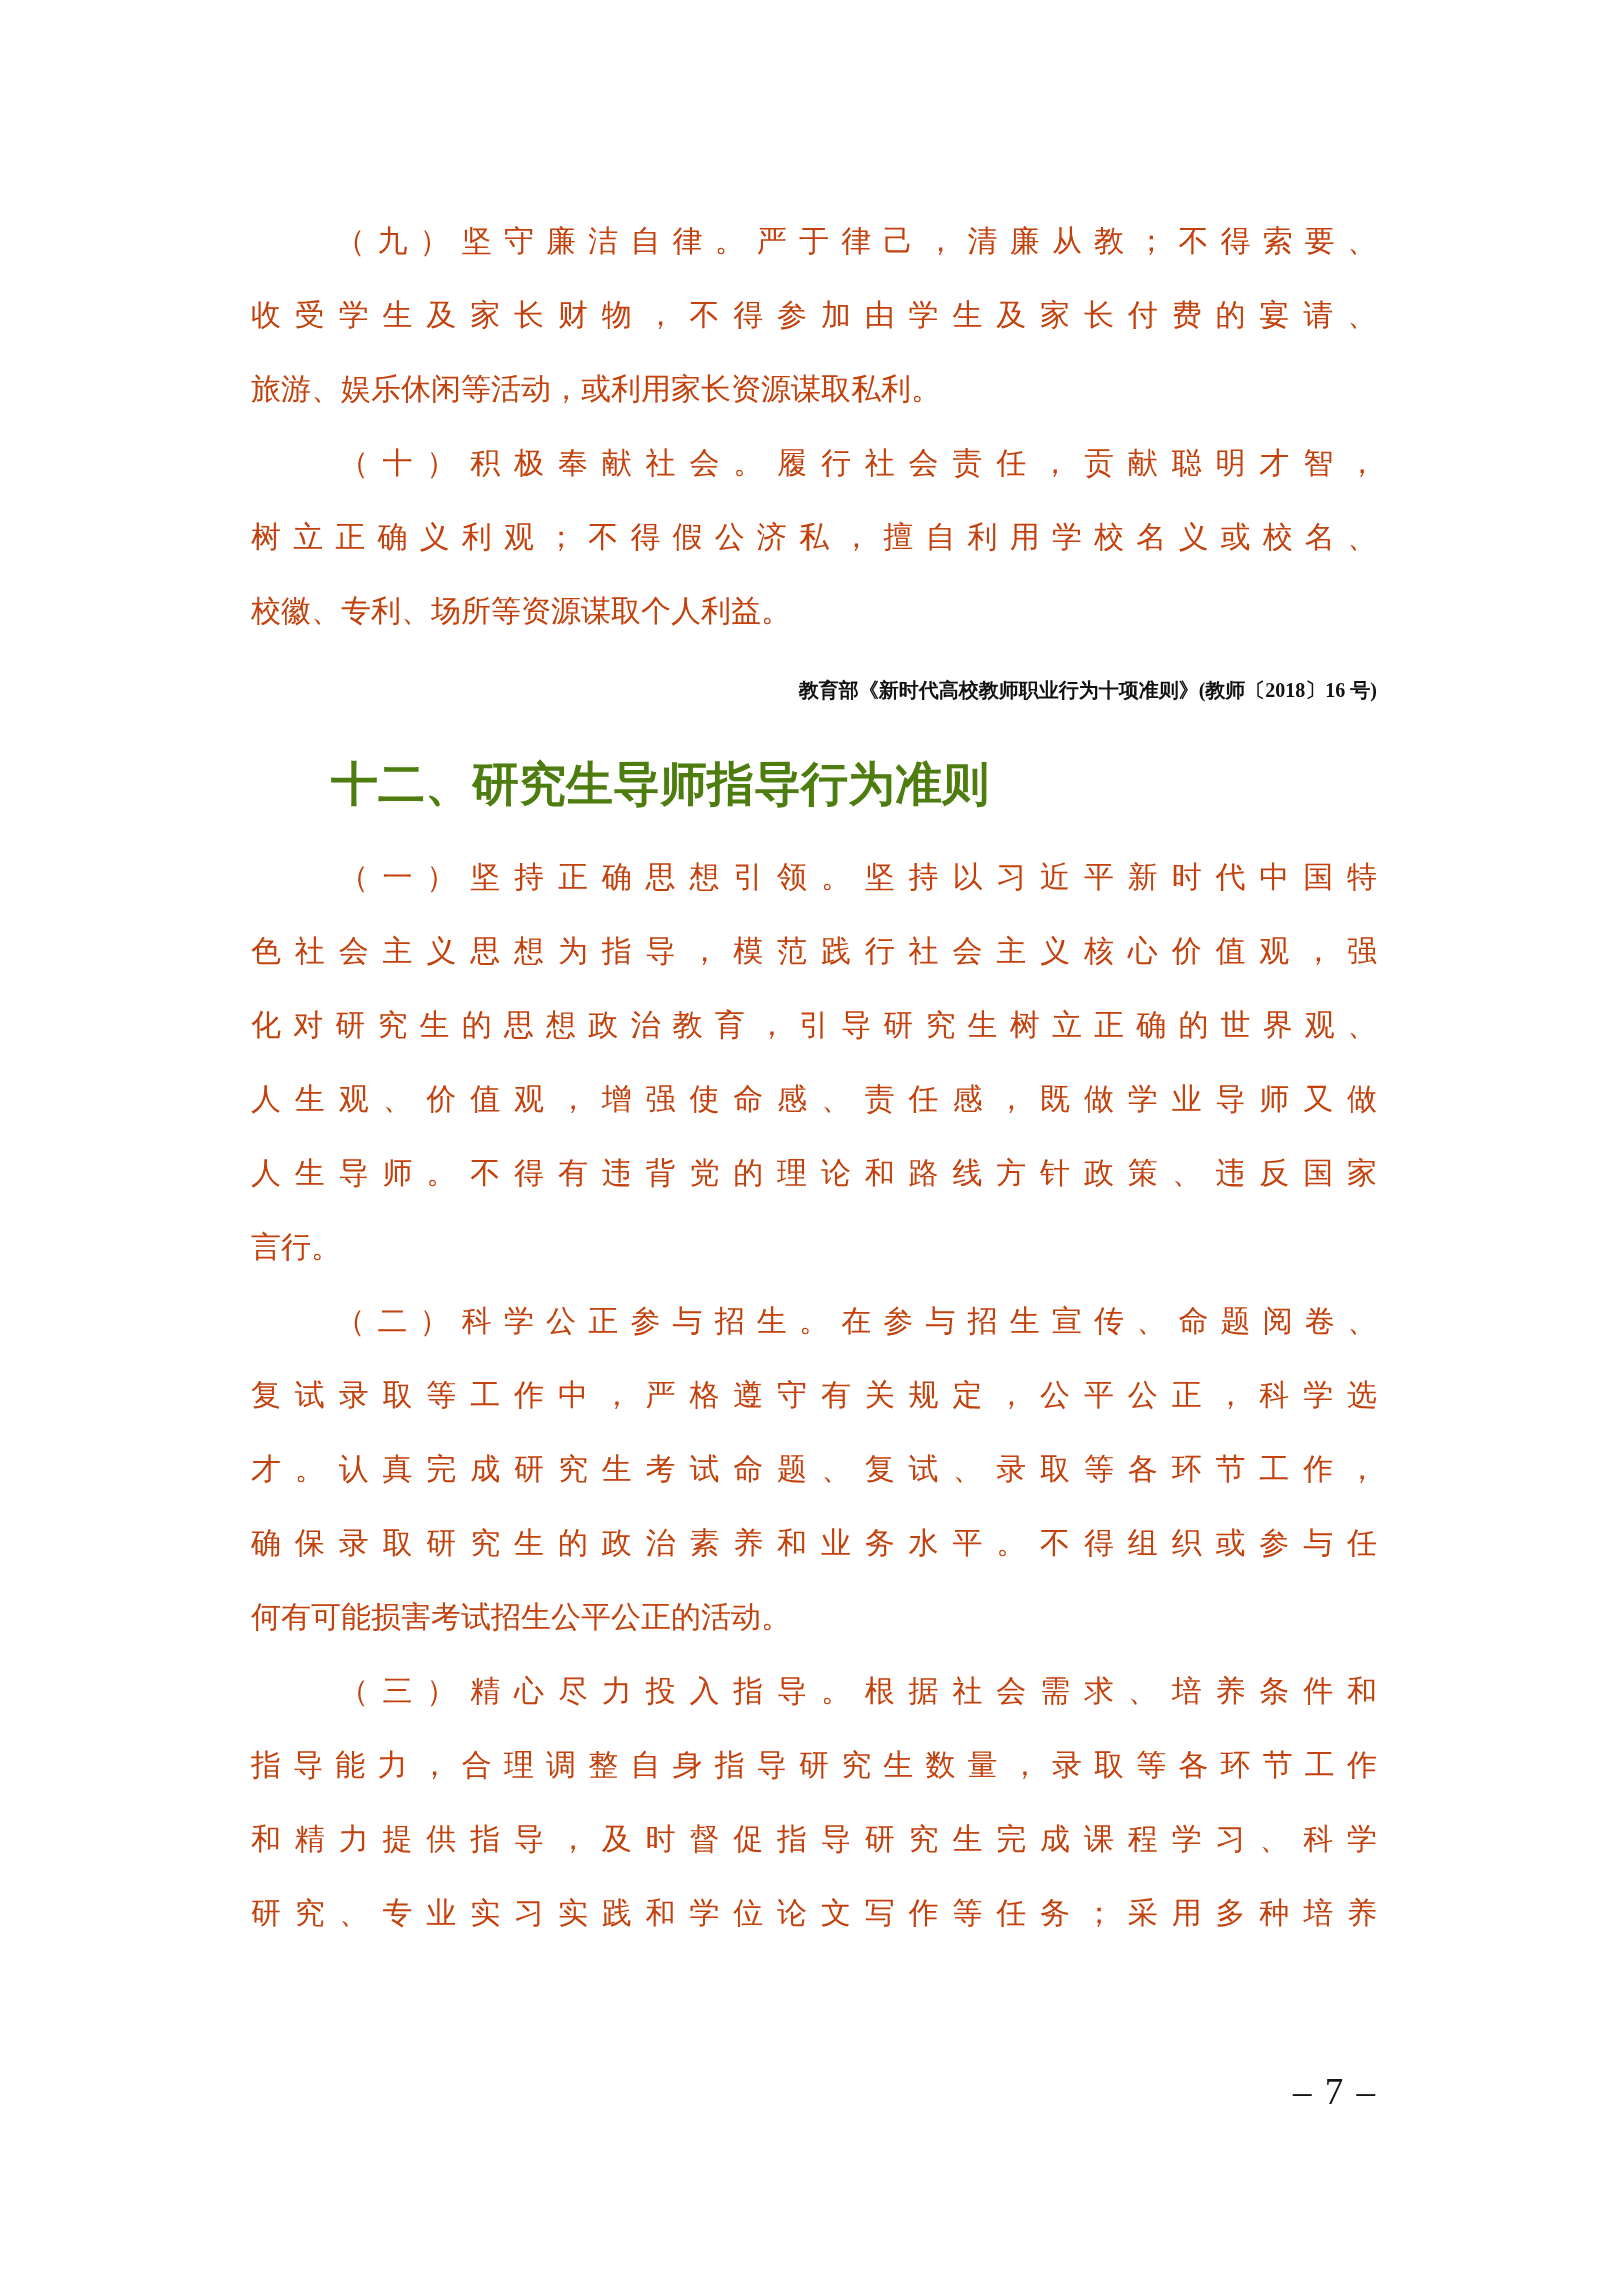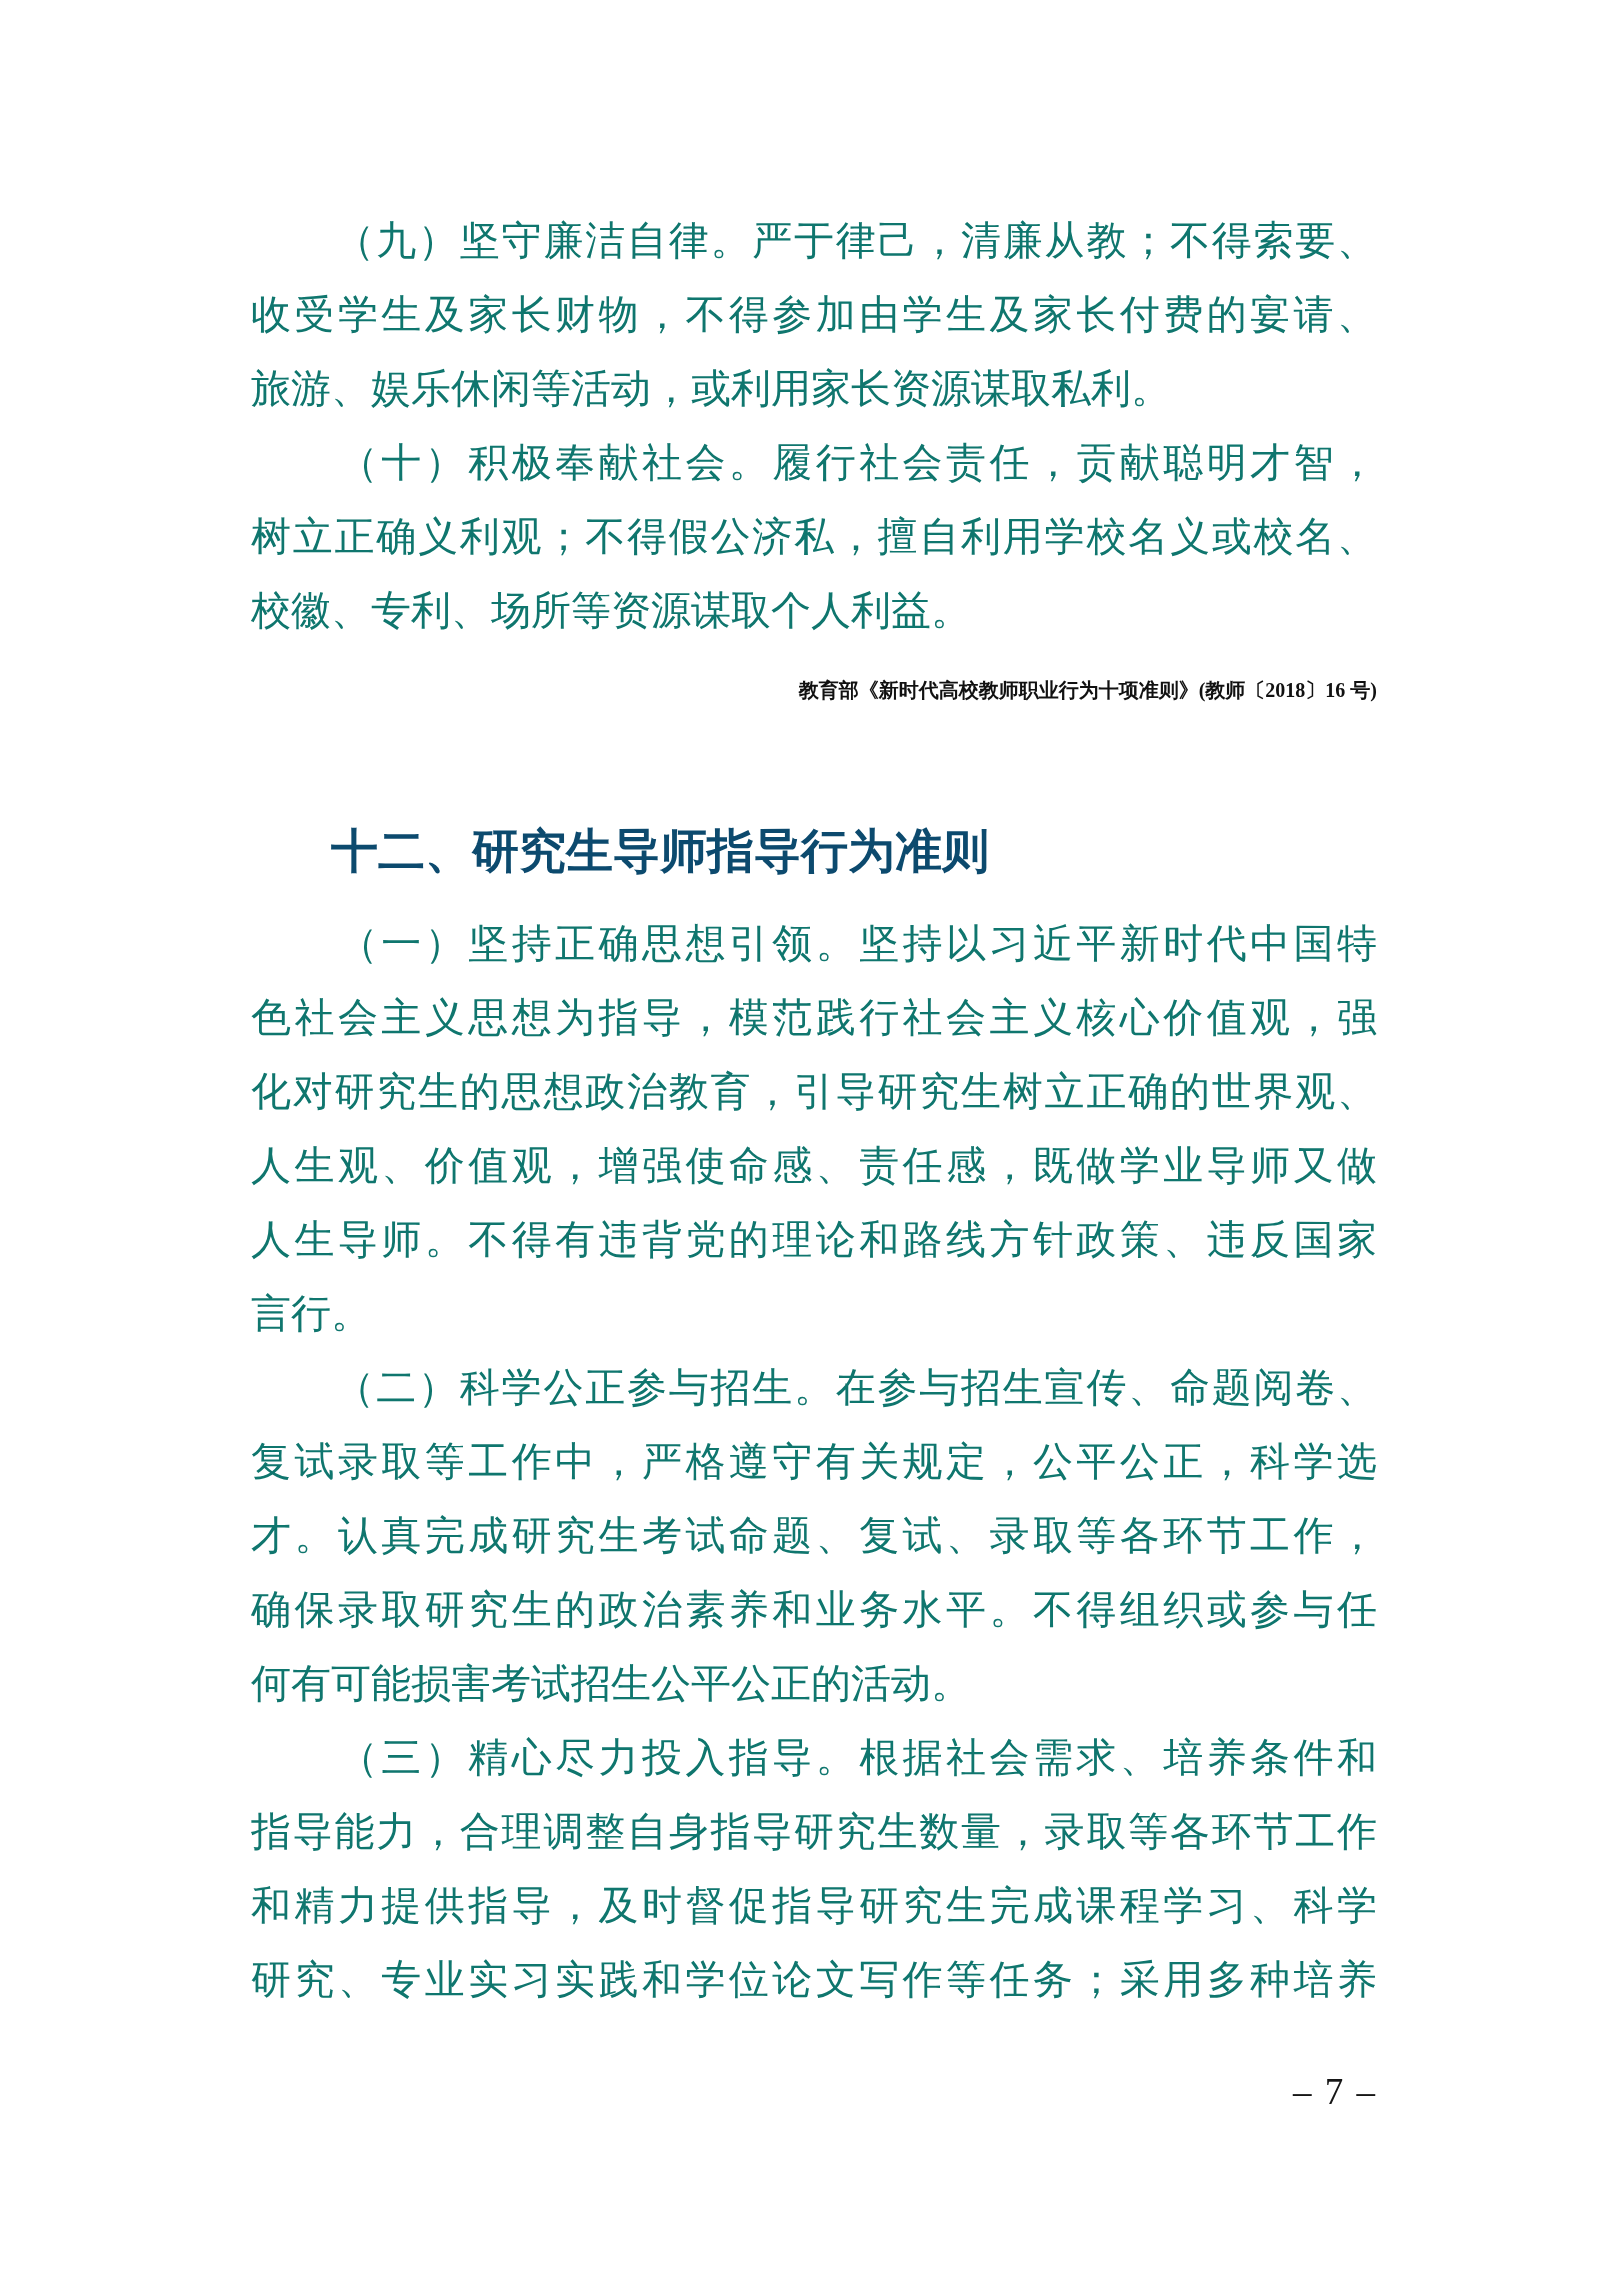--- a/index.html
+++ b/index.html
@@ -14,47 +14,47 @@
     background: #ffffff;
     color: #161616;
     overflow: hidden;
   }
   .text-col {
     position: absolute;
     left: 251px; top: 204px;
     width: 1126px;
   }
   .line {
-    font-size: 40px;
+    font-size: 30px;
     line-height: 74px;
     height: 74px;
     text-align: justify;
     text-align-last: justify;
-    color: #0f766e;
+    color: #c2410c;
   }
   .line.no-fill {
     text-align: justify;
     text-align-last: left;
   }
   .attribution {
     margin-top: 22.5px;
     font-size: 20px;
     font-weight: bold;
     line-height: 39px;
     text-align: right;
     color: #111111;
   }
   .heading {
-    margin-top: 112px;
+    margin-top: 45px;
     padding-left: 80px;
     font-size: 47px;
     font-weight: bold;
     line-height: 57px;
     font-family: "Liberation Sans", "DejaVu Sans", sans-serif;
-    color: #0c4a6e;
+    color: #4d7c0f;
   }
   .body2 { margin-top: 28px; }
   .page-number {
     position: absolute;
     top: 2070px;
     right: 244px;
     font-size: 37px;
     line-height: 43px;
     color: #161616;
     letter-spacing: 2px;

